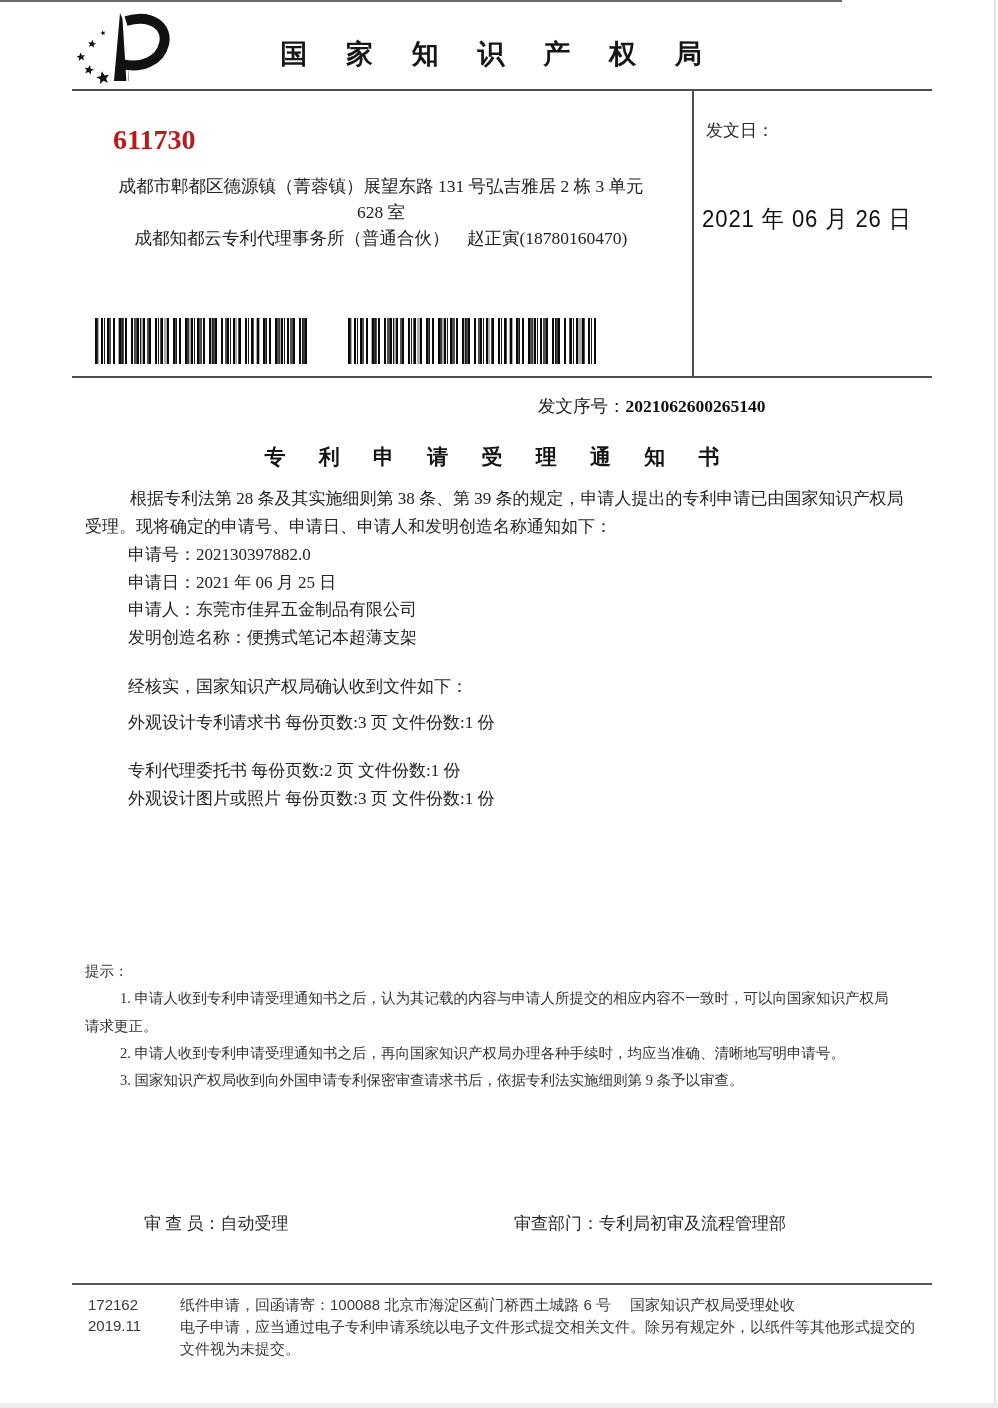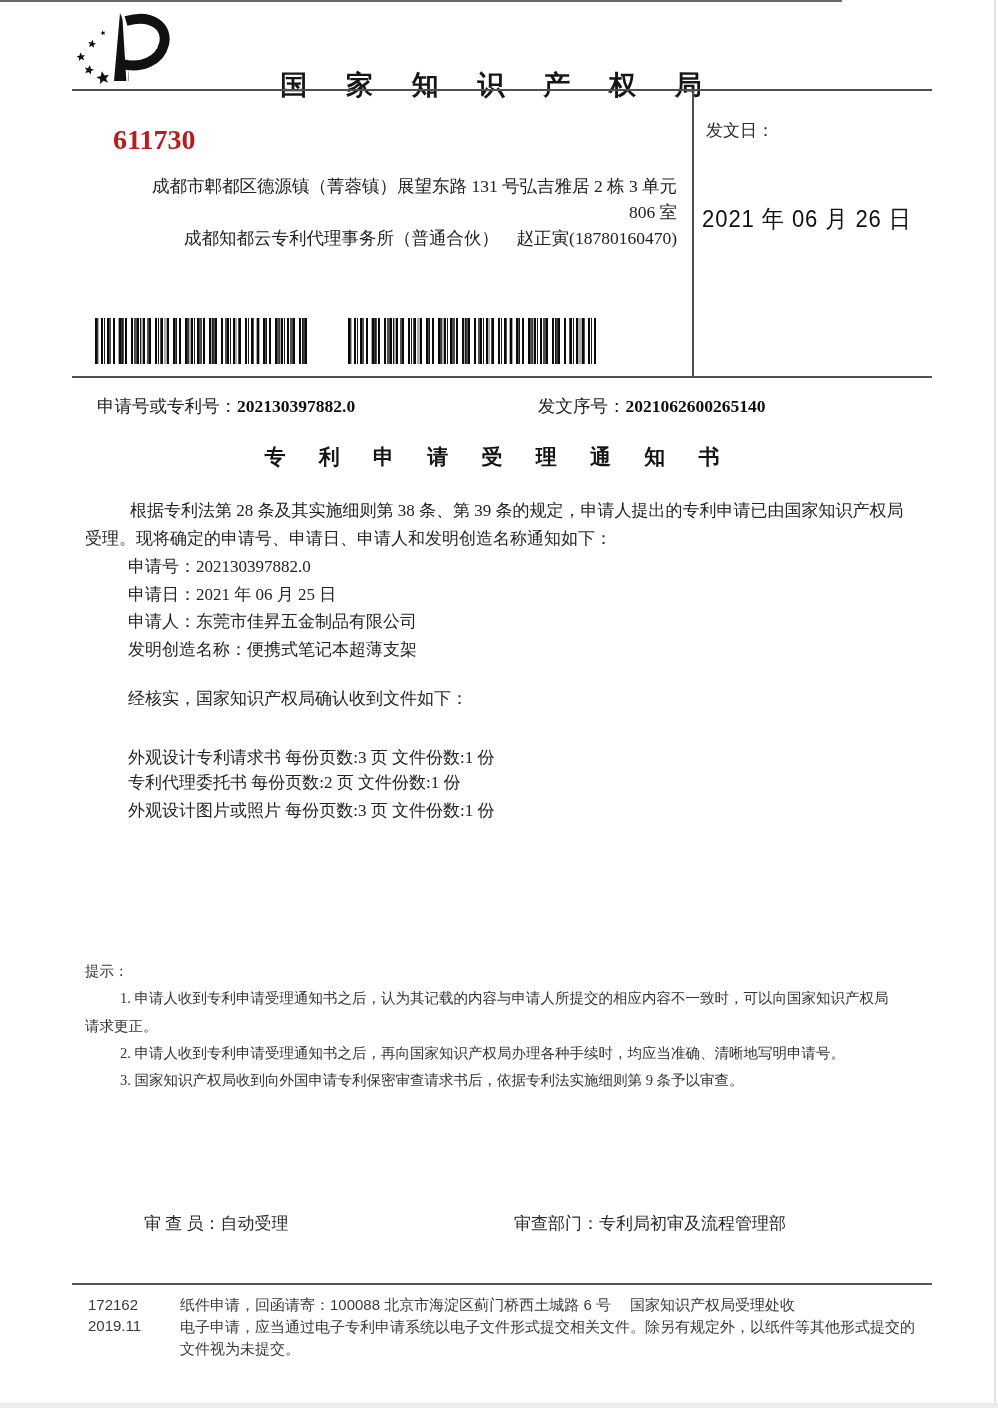--- a/index.html
+++ b/index.html
@@ -13,42 +13,41 @@
     overflow:hidden;
   }
   .abs{position:absolute;white-space:nowrap;}
   
   .agency-title{
     top:36px;left:0;right:0;
     text-align:center;
     font-size:27px;font-weight:600;
     letter-spacing:16px;
     color:#161616;
-    margin-top:31px;
   }
   .logo{top:12px;left:64px;width:116px;height:78px;}
   .rule{position:absolute;background:#4f4f4f;height:2px;}
   .rule-header{top:89px;left:72px;width:860px;}
   .rule-mid{top:376px;left:72px;width:860px;}
   .rule-title{top:429px;left:84px;width:842px;height:2px;background:#6a6a6a;}
   .rule-footer{top:1283px;left:72px;width:860px;background:#555;}
   .vline-datebox{position:absolute;top:91px;left:692px;width:2px;height:285px;background:#4f4f4f;}
   
   .dispatch-label{top:119px;left:706px;font-size:17px;color:#2a2a2a;}
   .dispatch-date{
     top:203px;left:702px;
     font-family:"Liberation Sans","DejaVu Sans",sans-serif;
     font-size:24px;color:#111;
     transform:scaleX(.92);transform-origin:left;
     letter-spacing:1px;
   }
   
   .postal-code{top:124px;left:113px;font-size:28px;font-weight:bold;color:#b91c1c;}
   .addr-block{position:absolute;top:173px;left:85px;width:592px;text-align:center;font-size:17.5px;line-height:26px;color:#222;}
-  .addr-block div{white-space:nowrap;text-align:right;}
+  .addr-block div{white-space:nowrap;}
   
   .barcode{
     position:absolute;top:318px;height:46px;
     background-image:
       repeating-linear-gradient(90deg,#0a0a0a 0 2px,rgba(255,255,255,0) 2px 6px),
       repeating-linear-gradient(90deg,#1a1a1a 0 1px,rgba(255,255,255,0) 1px 9px),
       repeating-linear-gradient(90deg,rgba(20,20,20,.75) 0 3px,rgba(255,255,255,0) 3px 13px),
       repeating-linear-gradient(90deg,rgba(90,90,90,.5) 0 4px,rgba(255,255,255,0) 4px 23px);
   }
   .barcode-left{left:95px;width:215px;}
@@ -56,21 +55,21 @@
   
   .numrow{top:394px;font-size:17.5px;color:#1c1c1c;}
   .numrow b{font-weight:bold;color:#0e0e0e;}
   .numrow-left{left:97px;}
   .numrow-right{left:538px;}
   
   .notice-title{
     top:443px;left:0;right:0;text-align:center;
     font-size:21px;font-weight:bold;letter-spacing:14px;color:#141414;
   }
-  .body-line{font-size:17px;color:#242424;margin-top:12px;}
+  .body-line{font-size:17px;color:#242424;}
   .hint{font-size:14.5px;color:#333;}
   .signoff{font-size:17px;color:#2a2a2a;text-align:center;}
   
   .footer-text{
     font-family:"Liberation Sans","DejaVu Sans",sans-serif;
     font-size:15px;color:#3a3a3a;
   }
   .edge-right{position:absolute;top:0;right:2px;width:2px;height:100%;background:#e3e3e3;}
   .edge-bottom{position:absolute;bottom:0;left:0;width:100%;height:5px;background:#ededed;}
 </style>
@@ -96,32 +95,29 @@
   <div class="abs agency-title">国 家 知 识 产 权 局</div>
   <div class="rule rule-header"></div>
 
   <div class="vline-datebox"></div>
   <div class="abs dispatch-label">发文日：</div>
   <div class="abs dispatch-date">2021 年 06 月 26 日</div>
 
   <div class="abs postal-code">611730</div>
   <div class="addr-block">
     <div>成都市郫都区德源镇（菁蓉镇）展望东路 131 号弘吉雅居 2 栋 3 单元</div>
-    <div>806 室</div>
+    <div>628 室</div>
     <div>成都知都云专利代理事务所（普通合伙）　赵正寅(18780160470)</div>
   </div>
 
   <div class="barcode barcode-left"></div>
   <div class="barcode barcode-right"></div>
 
   <div class="rule rule-mid"></div>
 
-  <div class="abs numrow numrow-left">
-    <span>申请号或专利号：</span><b>202130397882.0</b>
-  </div>
   <div class="abs numrow numrow-right">
     <span>发文序号：</span><b>2021062600265140</b>
   </div>
 
   <div class="rule-title"></div>
 
   <div class="abs notice-title">专 利 申 请 受 理 通 知 书</div>
 
   <div class="abs body-line" style="top:487px;left:130px;">根据专利法第 28 条及其实施细则第 38 条、第 39 条的规定，申请人提出的专利申请已由国家知识产权局</div>
   <div class="abs body-line" style="top:515px;left:85px;">受理。现将确定的申请号、申请日、申请人和发明创造名称通知如下：</div>
@@ -133,21 +129,21 @@
     <span>申请日：</span><span>2021 年 06 月 25 日</span>
   </div>
   <div class="abs body-line" style="top:598px;left:128px;">
     <span>申请人：</span><span>东莞市佳昇五金制品有限公司</span>
   </div>
   <div class="abs body-line" style="top:626px;left:128px;">
     <span>发明创造名称：</span><span>便携式笔记本超薄支架</span>
   </div>
 
   <div class="abs body-line" style="top:675px;left:128px;">经核实，国家知识产权局确认收到文件如下：</div>
-  <div class="abs body-line" style="top:734px;left:128px;text-align:center;">外观设计专利请求书 每份页数:3 页  文件份数:1 份</div>
+  <div class="abs body-line" style="top:711px;left:128px;text-align:center;">外观设计专利请求书 每份页数:3 页  文件份数:1 份</div>
   <div class="abs body-line" style="top:759px;left:128px;">专利代理委托书 每份页数:2 页  文件份数:1 份</div>
   <div class="abs body-line" style="top:787px;left:128px;">外观设计图片或照片 每份页数:3 页  文件份数:1 份</div>
 
   <div class="abs hint" style="top:962px;left:85px;">提示：</div>
   <div class="abs hint" style="top:989px;left:120px;">1. 申请人收到专利申请受理通知书之后，认为其记载的内容与申请人所提交的相应内容不一致时，可以向国家知识产权局</div>
   <div class="abs hint" style="top:1017px;left:85px;">请求更正。</div>
   <div class="abs hint" style="top:1044px;left:120px;">2. 申请人收到专利申请受理通知书之后，再向国家知识产权局办理各种手续时，均应当准确、清晰地写明申请号。</div>
   <div class="abs hint" style="top:1071px;left:120px;">3. 国家知识产权局收到向外国申请专利保密审查请求书后，依据专利法实施细则第 9 条予以审查。</div>
 
   <div class="abs signoff" style="top:1212px;left:144px;">

